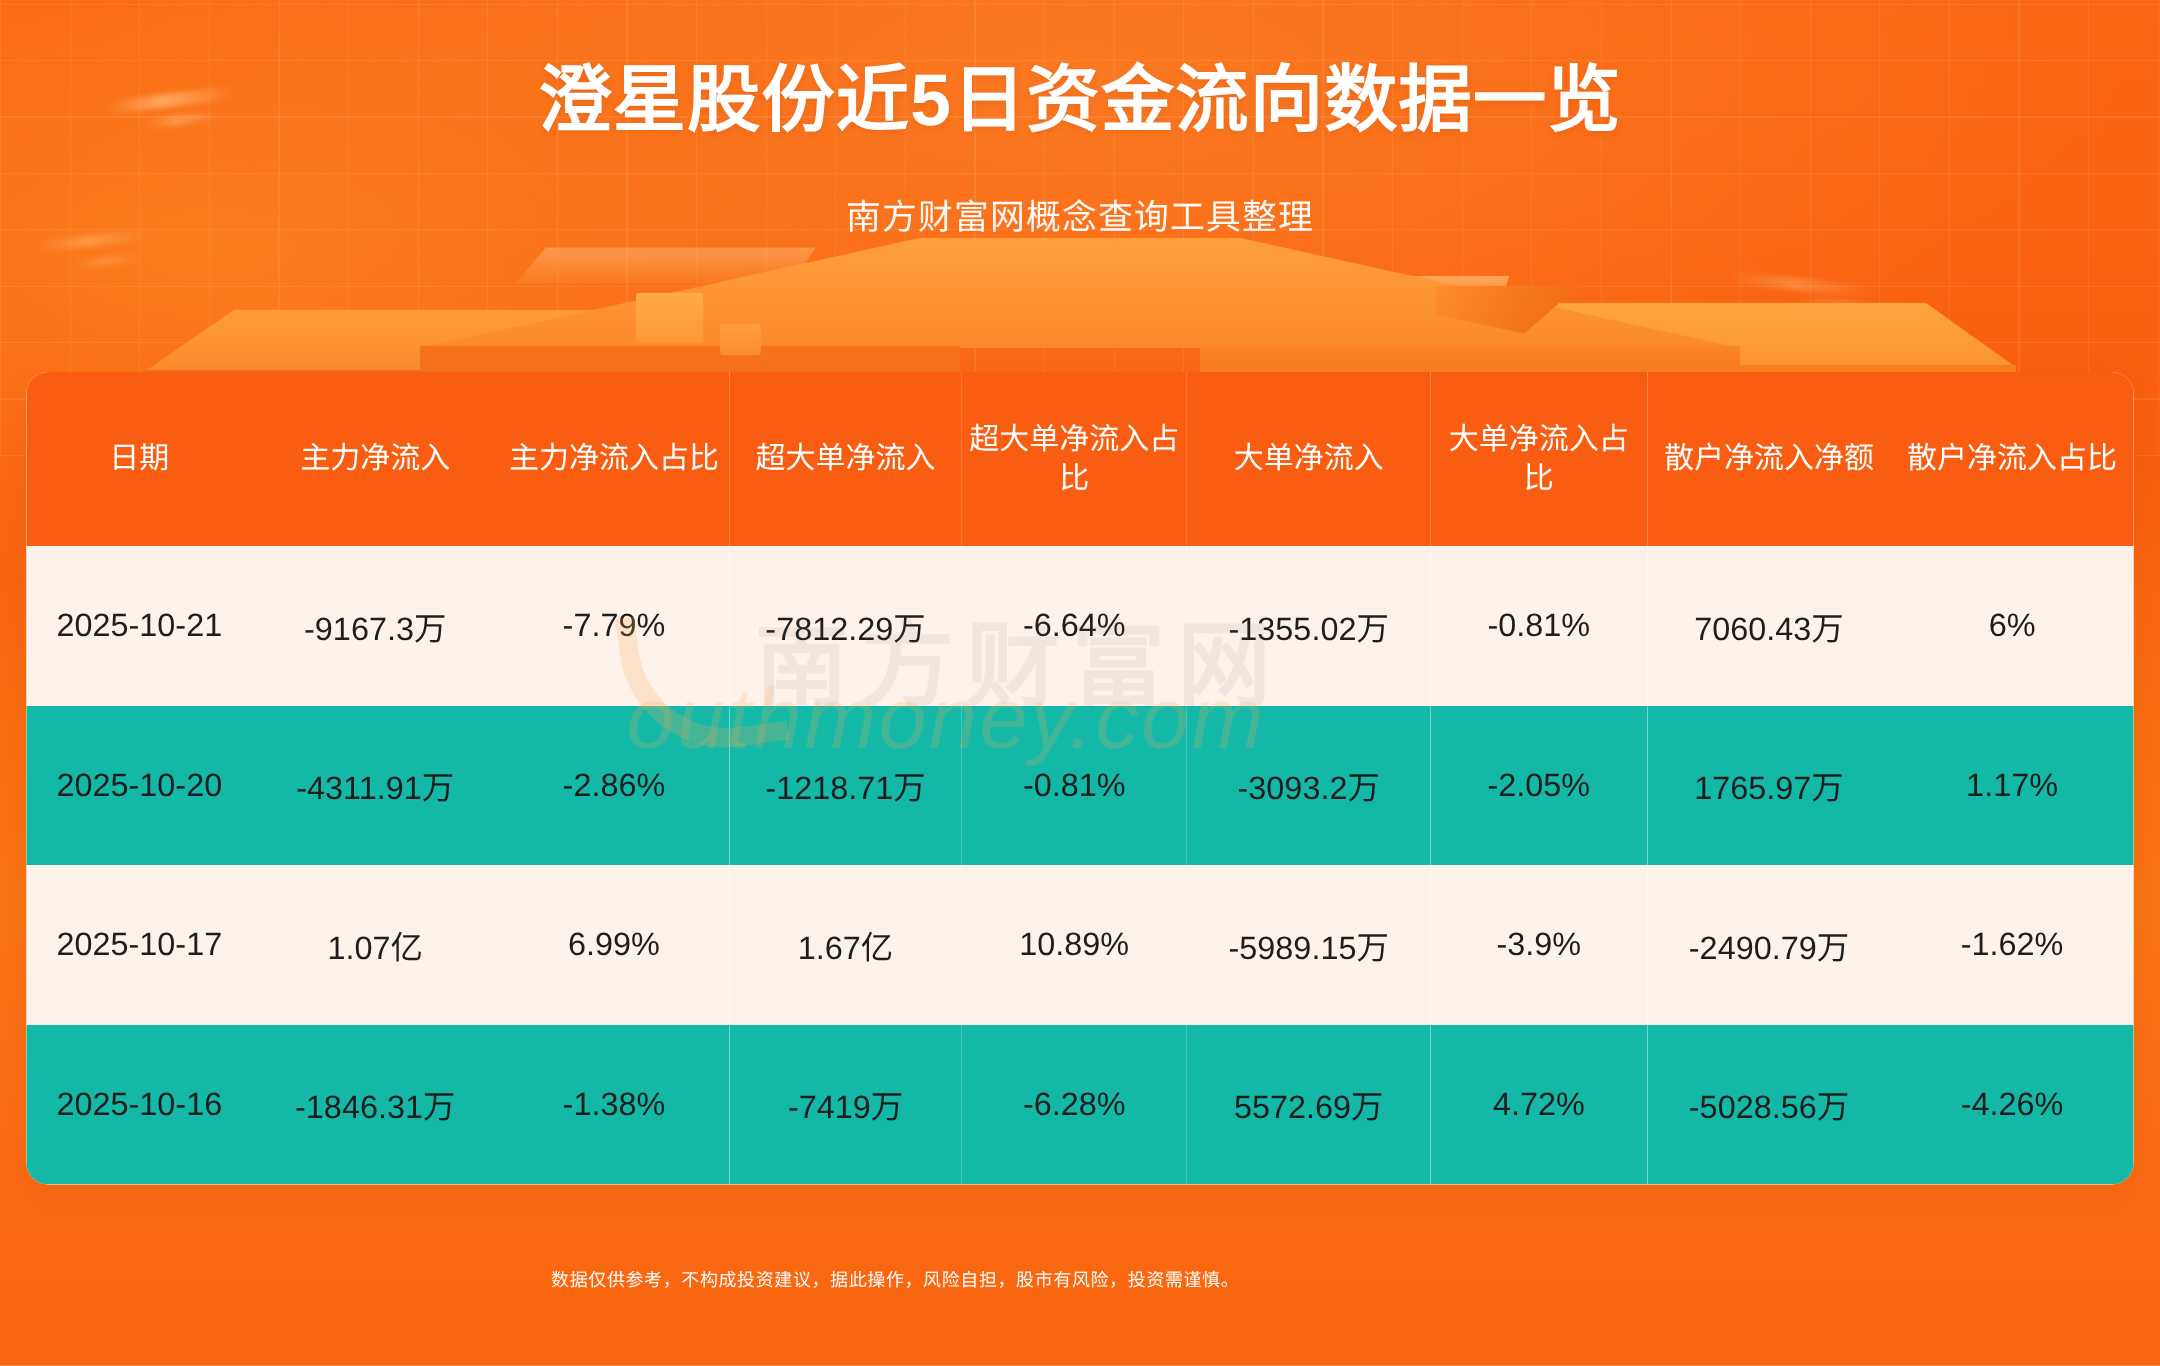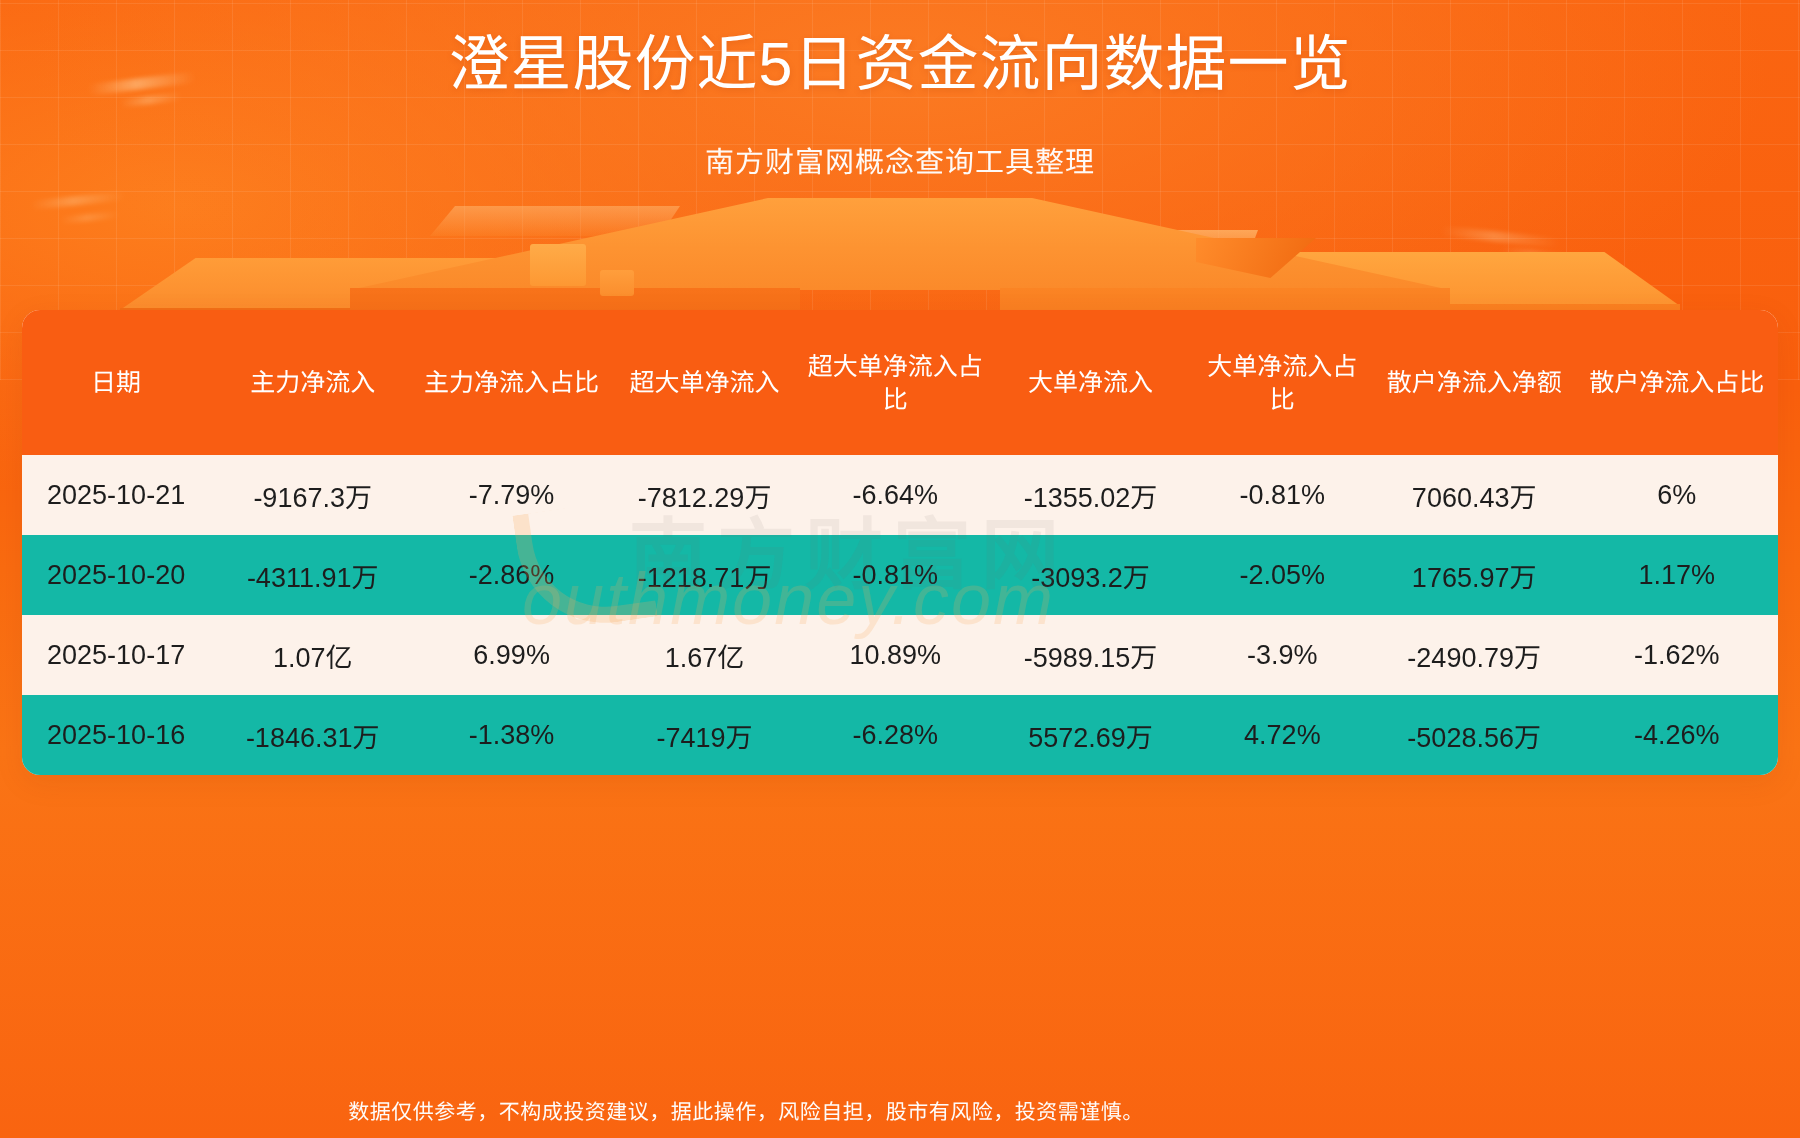--- a/index.html
+++ b/index.html
@@ -135,23 +135,23 @@
 
   
   .heading-wrap {
     position: absolute;
     left: 0; top: 0;
     width: 1800px;
     text-align: center;
     z-index: 5;
   }
   .page-title {
-    margin-top: 29px;
+    margin-top: 48px;
     font-size: 61px;
-    font-weight: 400;
+    font-weight: 700;
     color: #ffffff;
     letter-spacing: 1px;
     line-height: 1.18;
     text-shadow: 0 2px 6px rgba(160,50,0,0.18);
   }
   .page-subtitle {
     margin-top: 37px;
     font-size: 29px;
     font-weight: 400;
     color: #ffffff;
@@ -190,21 +190,21 @@
     vertical-align: middle;
     text-align: center;
     height: 145px;
   }
 
   tbody td {
     font-size: 27px;
     color: #1d1d1d;
     text-align: center;
     padding: 0 4px;
-    height: 80px;
+    height: 133px;
     vertical-align: middle;
     font-weight: 400;
     position: relative;
     z-index: 2;
   }
 
   tbody tr.odd td { background: #fdf2ea; }
   tbody tr.even td { background: #14b8a6; }
 
   
@@ -263,26 +263,25 @@
     transform: rotate(-8deg);
   }
 
   
   .footer-note {
     position: absolute;
     left: 0;
     top: 1055px;
     width: 1492px;
     text-align: center;
-    font-size: 21px;
+    font-size: 15px;
     color: #ffffff;
     letter-spacing: 0.5px;
     z-index: 5;
     opacity: 0.98;
-    margin-top: 40px;
   }
 </style>
 </head>
 <body>
 
 <div class="hero">
   <div class="hero-grid"></div>
   <div class="streak s1"></div>
   <div class="streak s2"></div>
   <div class="streak s3"></div>

